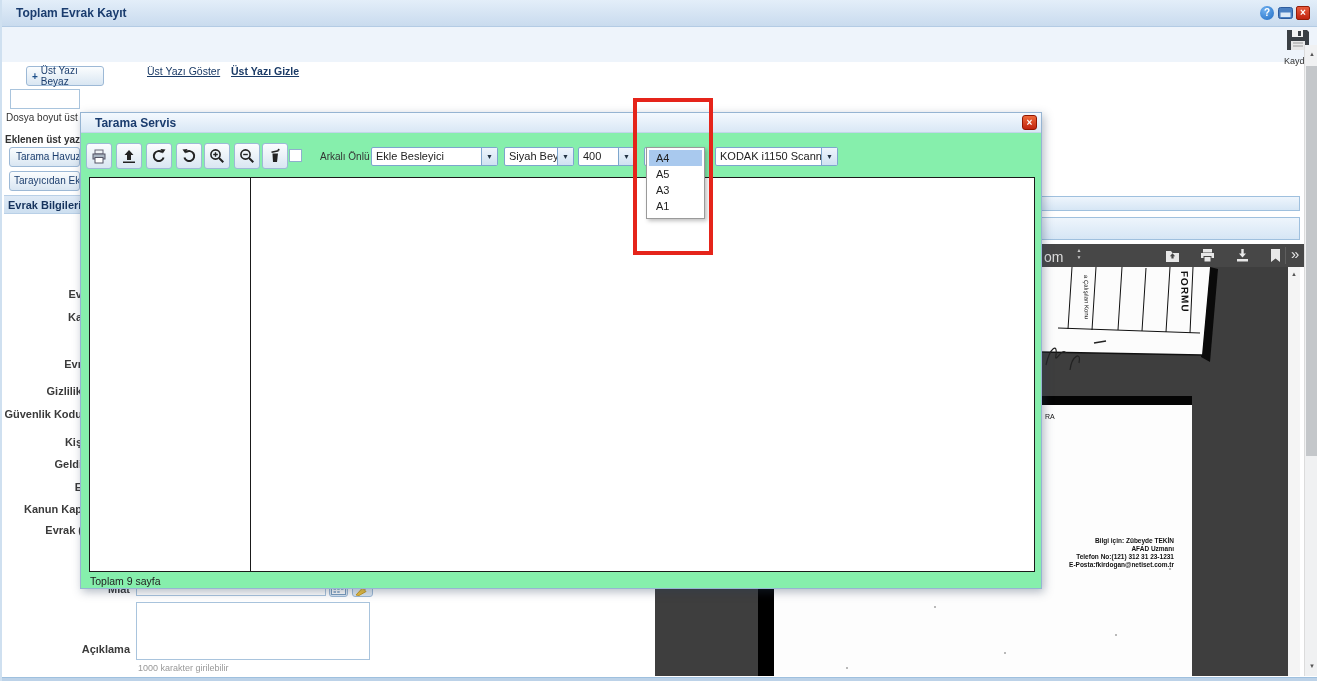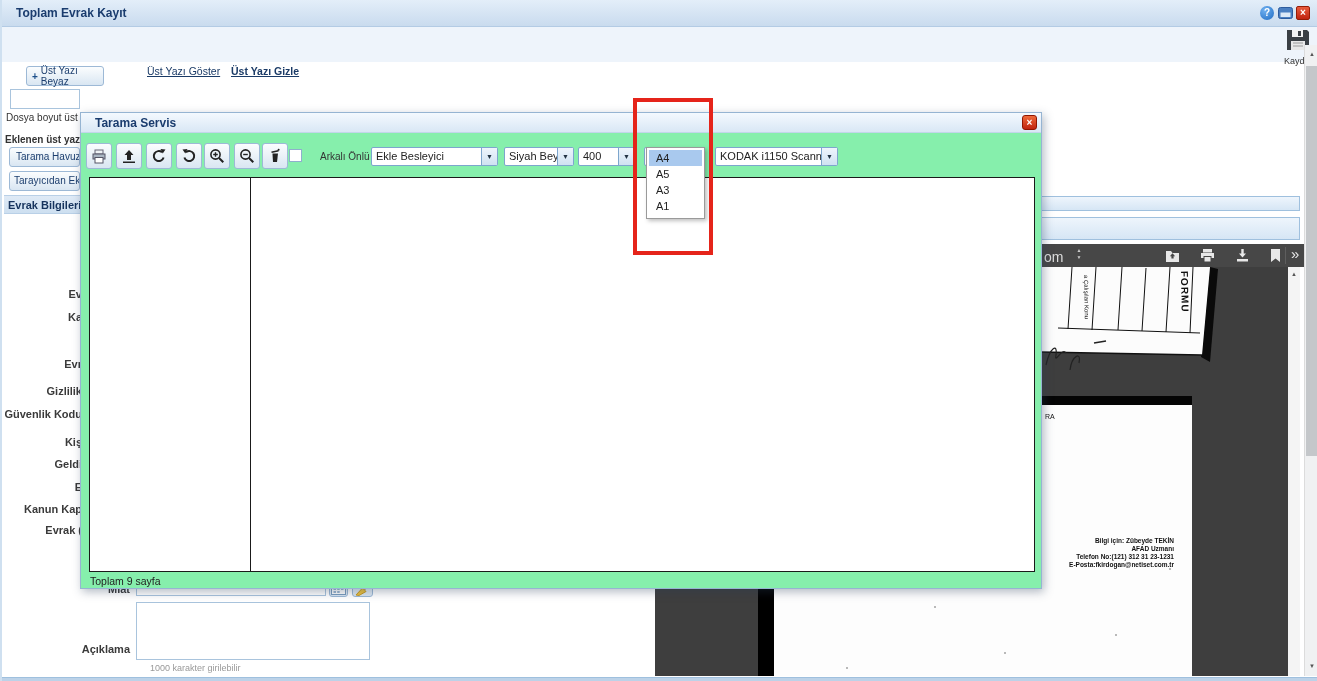--- a/index.html
+++ b/index.html
@@ -147,21 +147,21 @@
   </div>
   <div class="abs btn3d" style="left:350px;top:578px;width:21px;height:19px;display:flex;align-items:center;justify-content:center;cursor:pointer;">
     <svg width="17" height="16" viewBox="0 0 17 16">
       <path d="M9 8l6-6.5 1.5 1.5L11 10z" fill="#b5762a"></path>
       <path d="M2 15l6.5-7 3.5 3.5-7 4z" fill="#eec23e" stroke="#c89a20"></path>
     </svg>
   </div>
 
   <div class="flabel" style="top:607px;left:8px;width:120px;margin-top:36px;">Açıklama</div>
   <div class="inputbox abs" style="left:134px;top:602px;width:234px;height:58px;"></div>
-  <div class="abs" style="left:136px;top:663px;font-size:9px;color:#999;margin-left:12px;">1000 karakter girilebilir</div>
+  <div class="abs" style="left:136px;top:663px;font-size:9px;color:#999;">1000 karakter girilebilir</div>
 
   <div class="bluebar" style="left:85px;top:196px;width:1213px;height:15px;z-index:1;"></div>
   <div class="bluebar" style="left:85px;top:217px;width:1213px;height:23px;z-index:1;"></div>
 
   <div class="pdfbar">
     <span class="zlabel">om</span>
     <span class="abs" style="left:419px;top:3px;width:10px;text-align:center;color:#ccc;font-size:5px;line-height:7px;">
       <span>▲</span><br>
       <span>▼</span>
     </span>

